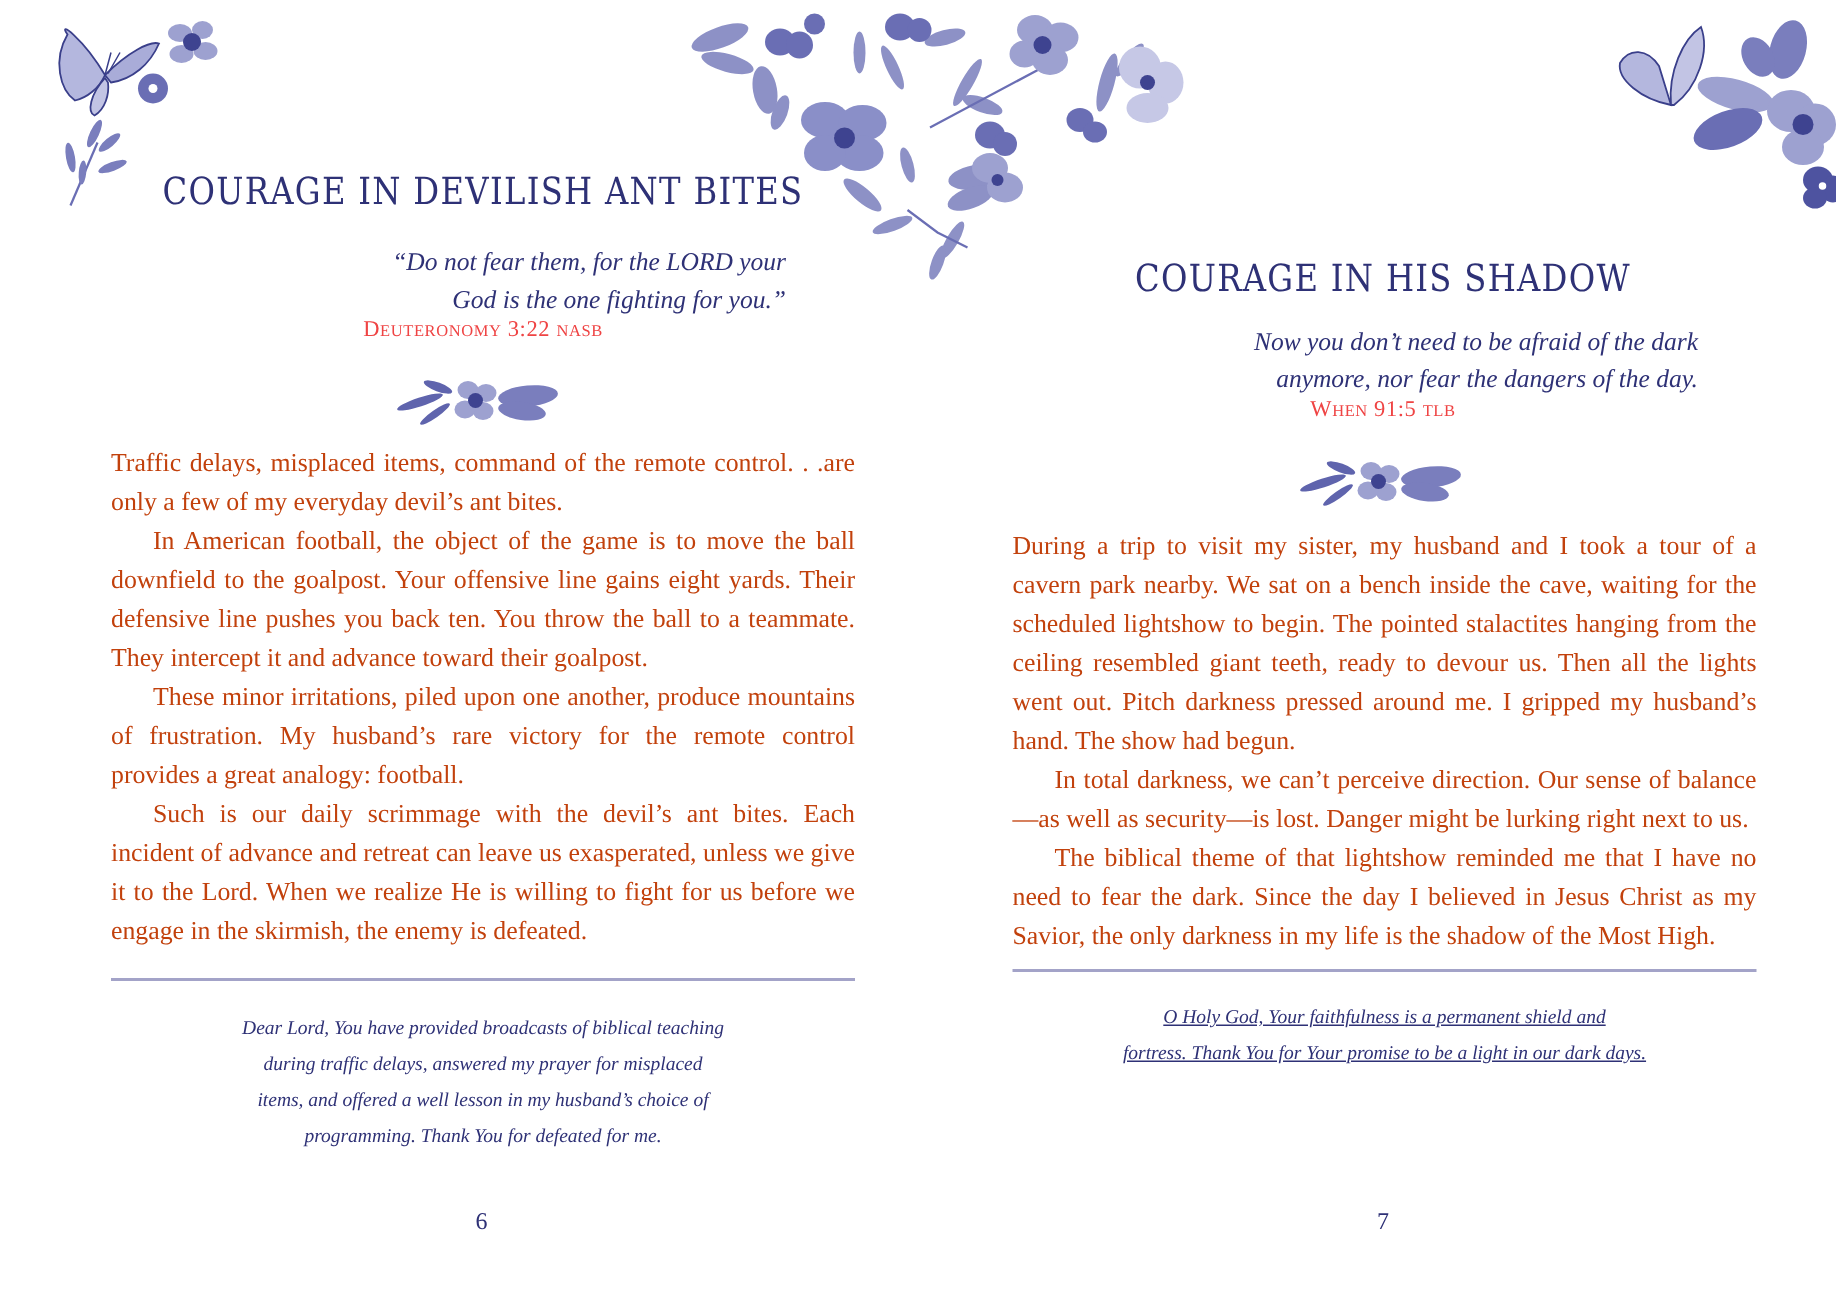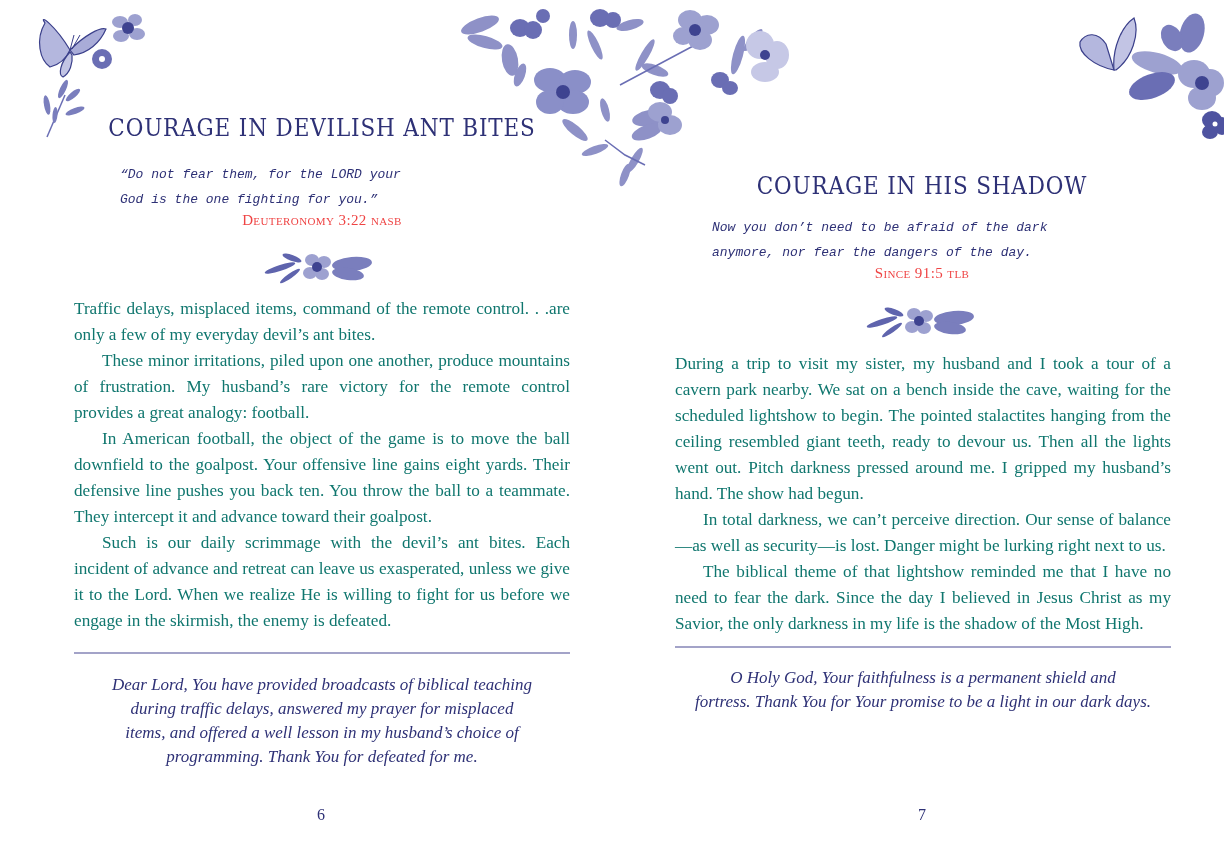--- a/index.html
+++ b/index.html
@@ -13,39 +13,39 @@
   .page-right { left:612px; width:612px; }
 
   .title {
     position:absolute; text-align:center;
     font-family:"DejaVu Serif","Liberation Serif",serif;
     font-size:25px; letter-spacing:1px; color:#2e3176;
     transform:scaleX(0.86); transform-origin:center;
     font-weight:normal; margin:0; white-space:nowrap;
   }
   .verse {
-    position:absolute; text-align:left; font-style:italic;
-    font-size:13px; line-height:25px; color:#2e3176;font-family:Liberation Mono, monospace;
+    position:absolute; text-align:right; font-style:italic;
+    font-size:17px; line-height:25px; color:#2e3176;
   }
   .ref {
     position:absolute; text-align:center; font-size:15px;
     font-variant:small-caps; letter-spacing:0.4px; color:#ef4444;
   }
   .body-text {
-    position:absolute; font-size:17.2px; line-height:26px; color:#0f766e;
+    position:absolute; font-size:17.2px; line-height:26px; color:#c2410c;
     text-align:justify;
   }
   .body-text p { margin:0; text-indent:28px; }
   .body-text p.first { text-indent:0; }
   .divider {
     position:absolute; height:2px; background:#a3a3c8; border:0; margin:0;
   }
   .prayer {
     position:absolute; text-align:center; font-style:italic;
-    font-size:17px; line-height:24px; color:#2e3176;
+    font-size:13px; line-height:24px; color:#2e3176;
   }
   .page-num {
     position:absolute; font-size:16px; color:#2e3176; text-align:center; width:40px;
   }
   .deco { position:absolute; }
 </style>
 </head>
 <body>
 
 <div class="page page-left">
@@ -104,22 +104,22 @@
     </g>
     <circle cx="55" cy="19" r="5" fill="#3e4390"></circle>
     <g fill="#7a7ebd">
       <ellipse cx="90" cy="16" rx="20" ry="7" transform="rotate(-5 90 16)"></ellipse>
       <ellipse cx="86" cy="26" rx="16" ry="6" transform="rotate(8 86 26)"></ellipse>
     </g>
   </svg>
 
   <div class="body-text" style="left:54px;width:496px;top:296px;">
     <p class="first">Traffic delays, misplaced items, command of the remote control. . .are only a few of my everyday devil’s ant bites.</p>
+    <p>In American football, the object of the game is to move the ball downfield to the goalpost. Your offensive line gains eight yards. Their defensive line pushes you back ten. You throw the ball to a teammate. They intercept it and advance toward their goalpost.</p>
     <p>These minor irritations, piled upon one another, produce mountains of frustration. My husband’s rare victory for the remote control provides a great analogy: football.</p>
-    <p>In American football, the object of the game is to move the ball downfield to the goalpost. Your offensive line gains eight yards. Their defensive line pushes you back ten. You throw the ball to a teammate. They intercept it and advance toward their goalpost.</p>
     <p>Such is our daily scrimmage with the devil’s ant bites. Each incident of advance and retreat can leave us exasperated, unless we give it to the Lord. When we realize He is willing to fight for us before we engage in the skirmish, the enemy is defeated.</p>
   </div>
 
   <hr class="divider" style="left:54px;width:496px;top:652px;">
 
   <div class="prayer" style="left:54px;width:496px;top:673px;">
     <div>Dear Lord, You have provided broadcasts of biblical teaching</div>
     <div>during traffic delays, answered my prayer for misplaced</div>
     <div>items, and offered a well lesson in my husband’s choice of</div>
     <div>programming. Thank You for defeated for me.</div>
@@ -220,21 +220,21 @@
     </g>
     <circle cx="93" cy="116" r="2.5" fill="#ffffff"></circle>
   </svg>
 
   <h1 class="title" style="left:0;width:620px;top:171px;">COURAGE IN HIS SHADOW</h1>
 
   <div class="verse" style="left:100px;width:420px;top:215px;">
     <div>Now you don’t need to be afraid of the dark</div>
     <div>anymore, nor fear the dangers of the day.</div>
   </div>
-  <div class="ref" style="left:100px;width:420px;top:265px;">Since 91:5 tlb</div>
+  <div class="ref" style="left:100px;width:420px;top:265px;">When 91:5 tlb</div>
 
   <svg class="deco" style="left:252px;top:302px;" width="112" height="36" viewBox="0 0 112 36">
     <g fill="#5f64ad">
       <ellipse cx="18" cy="20" rx="16" ry="3" transform="rotate(-18 18 20)"></ellipse>
       <ellipse cx="28" cy="28" rx="12" ry="2.5" transform="rotate(-35 28 28)"></ellipse>
       <ellipse cx="30" cy="10" rx="10" ry="3" transform="rotate(20 30 10)"></ellipse>
     </g>
     <g fill="#9da1d0">
       <ellipse cx="50" cy="12" rx="7" ry="6"></ellipse>
         <ellipse cx="62" cy="14" rx="7" ry="6"></ellipse>
@@ -249,19 +249,19 @@
   </svg>
 
   <div class="body-text" style="left:63px;width:496px;top:351px;">
     <p class="first">During a trip to visit my sister, my husband and I took a tour of a cavern park nearby. We sat on a bench inside the cave, waiting for the scheduled lightshow to begin. The pointed stalactites hanging from the ceiling resembled giant teeth, ready to devour us. Then all the lights went out. Pitch darkness pressed around me. I gripped my husband’s hand. The show had begun.</p>
     <p>In total darkness, we can’t perceive direction. Our sense of balance—as well as security—is lost. Danger might be lurking right next to us.</p>
     <p>The biblical theme of that lightshow reminded me that I have no need to fear the dark. Since the day I believed in Jesus Christ as my Savior, the only darkness in my life is the shadow of the Most High.</p>
   </div>
 
   <hr class="divider" style="left:63px;width:496px;top:646px;">
 
-  <div class="prayer" style="left:63px;width:496px;top:666px;">
+  <div class="prayer" style="left:63px;width:496px;top:666px;text-decoration:underline;">
     <div>O Holy God, Your faithfulness is a permanent shield and</div>
     <div>fortress. Thank You for Your promise to be a light in our dark days.</div>
   </div>
 
   <div class="page-num" style="left:290px;top:806px;">7</div>
 </div>
 
 </body></html>

